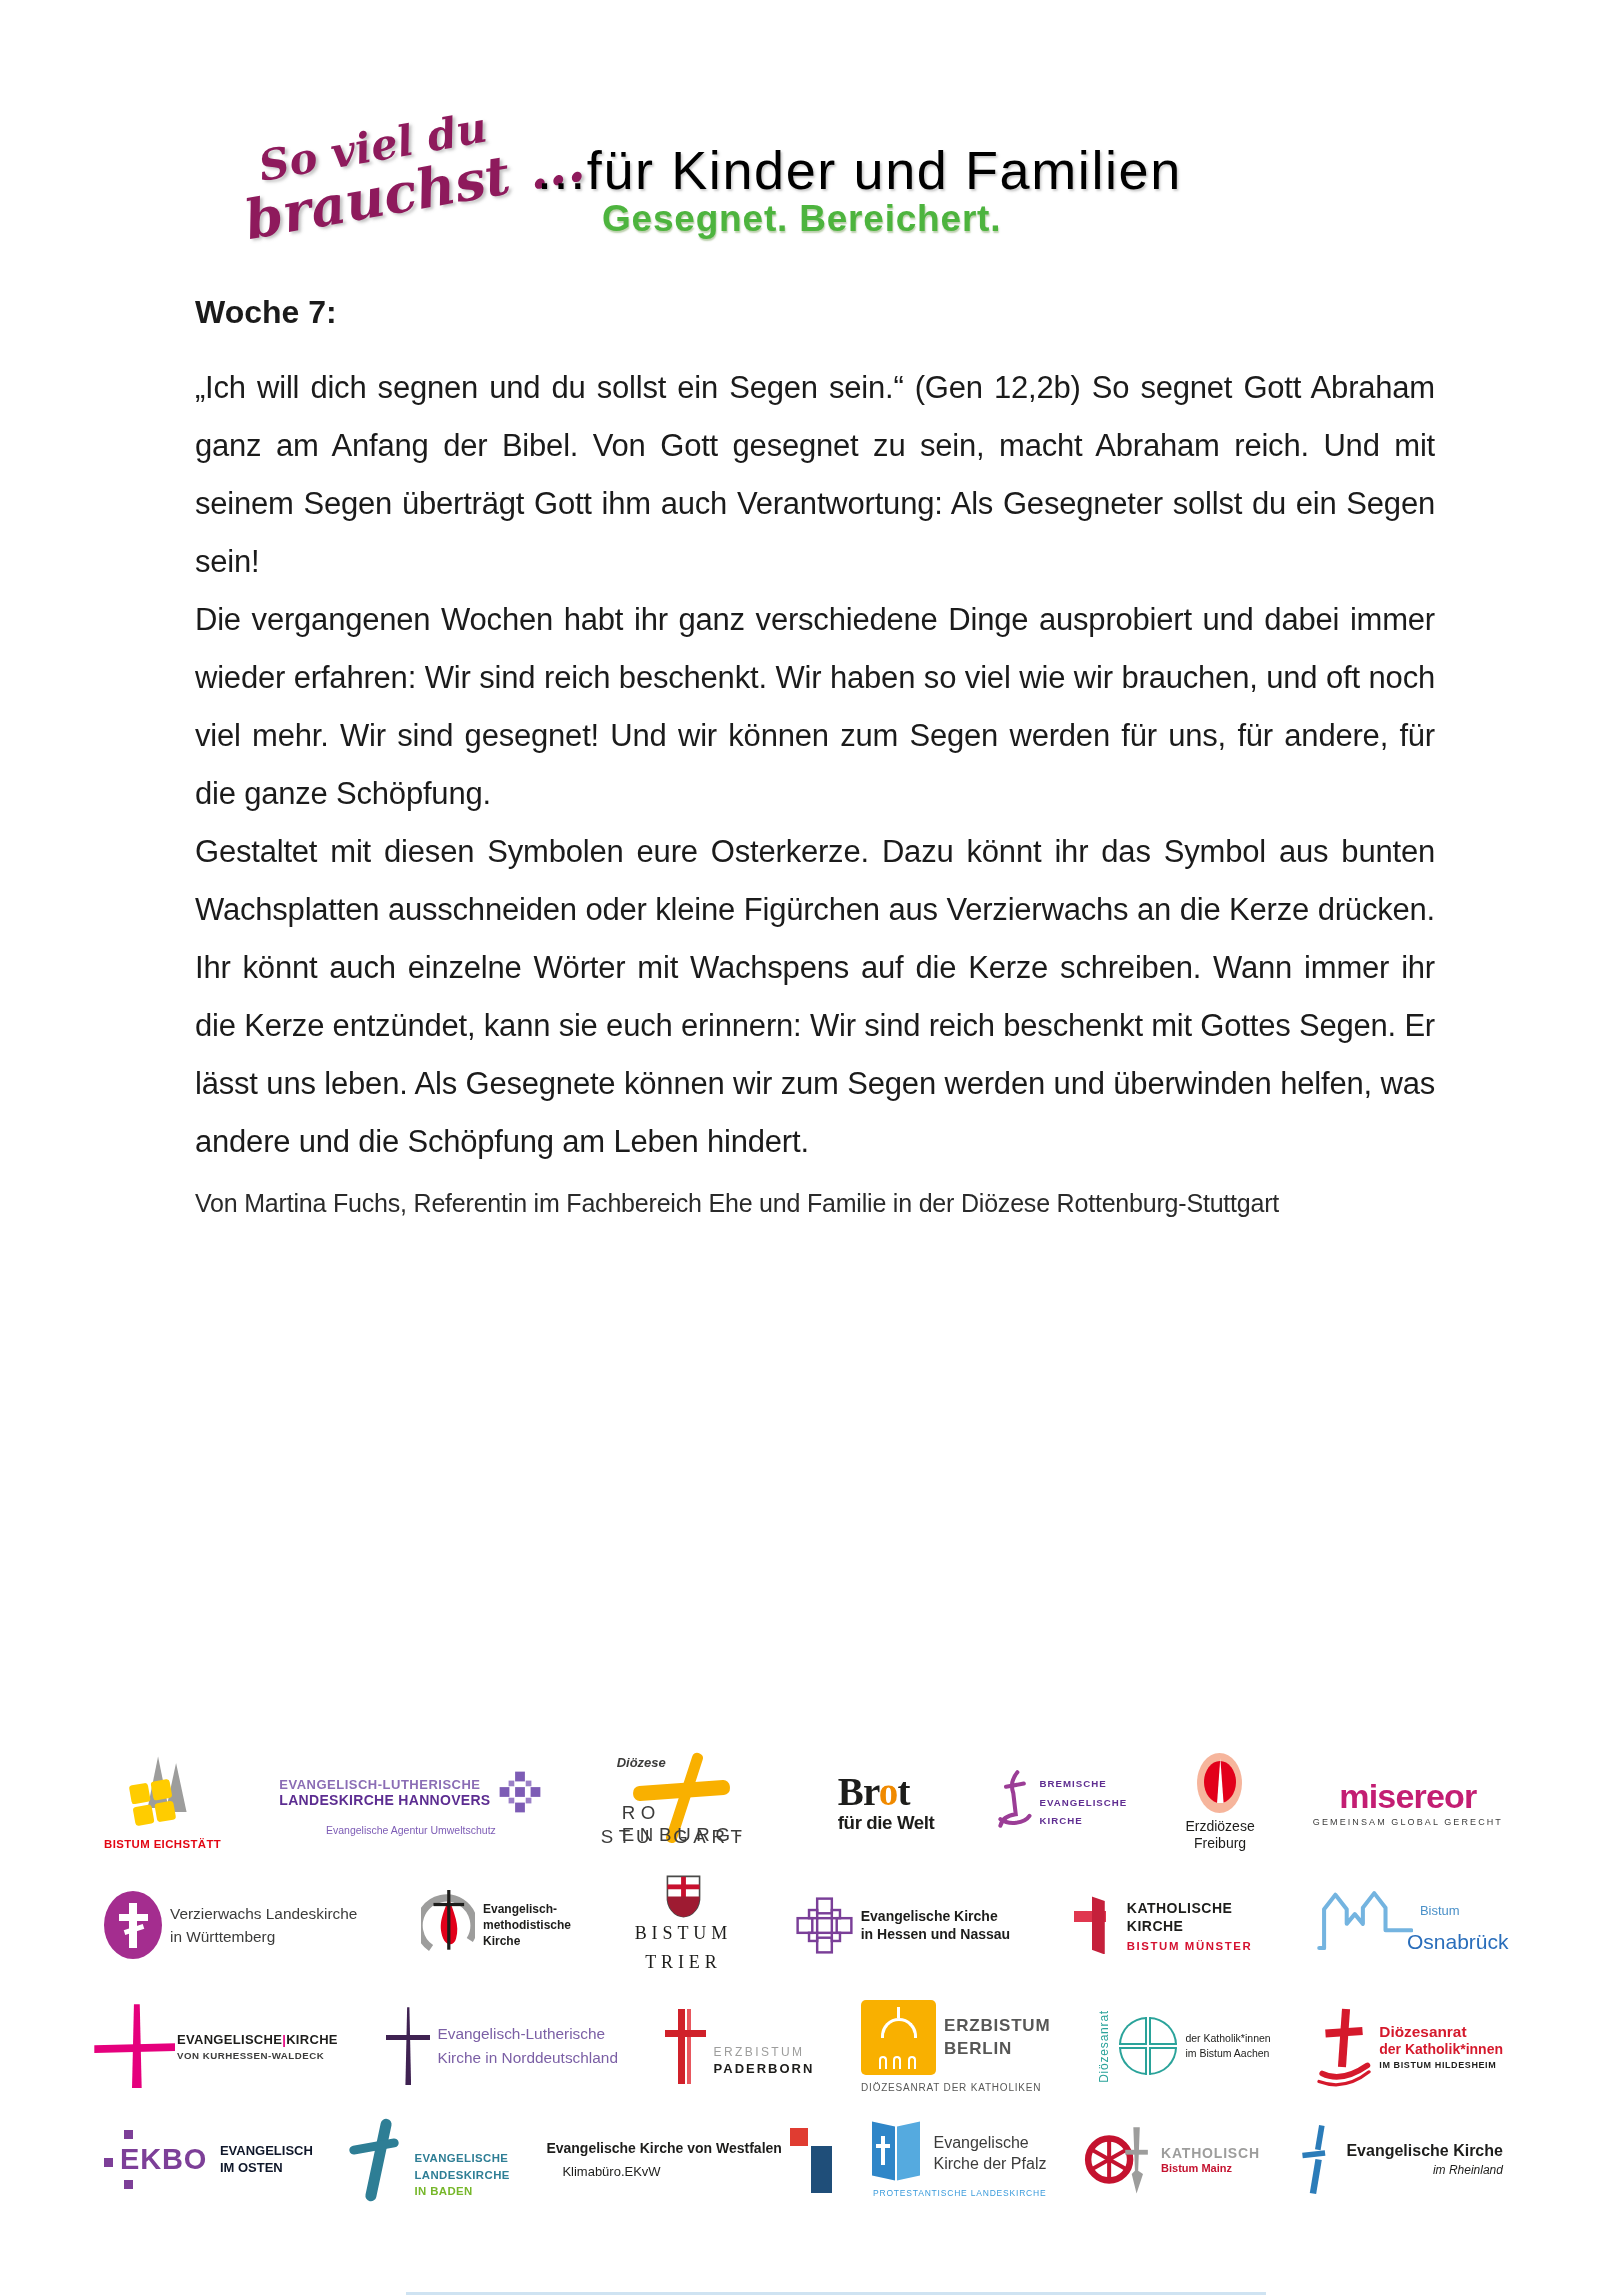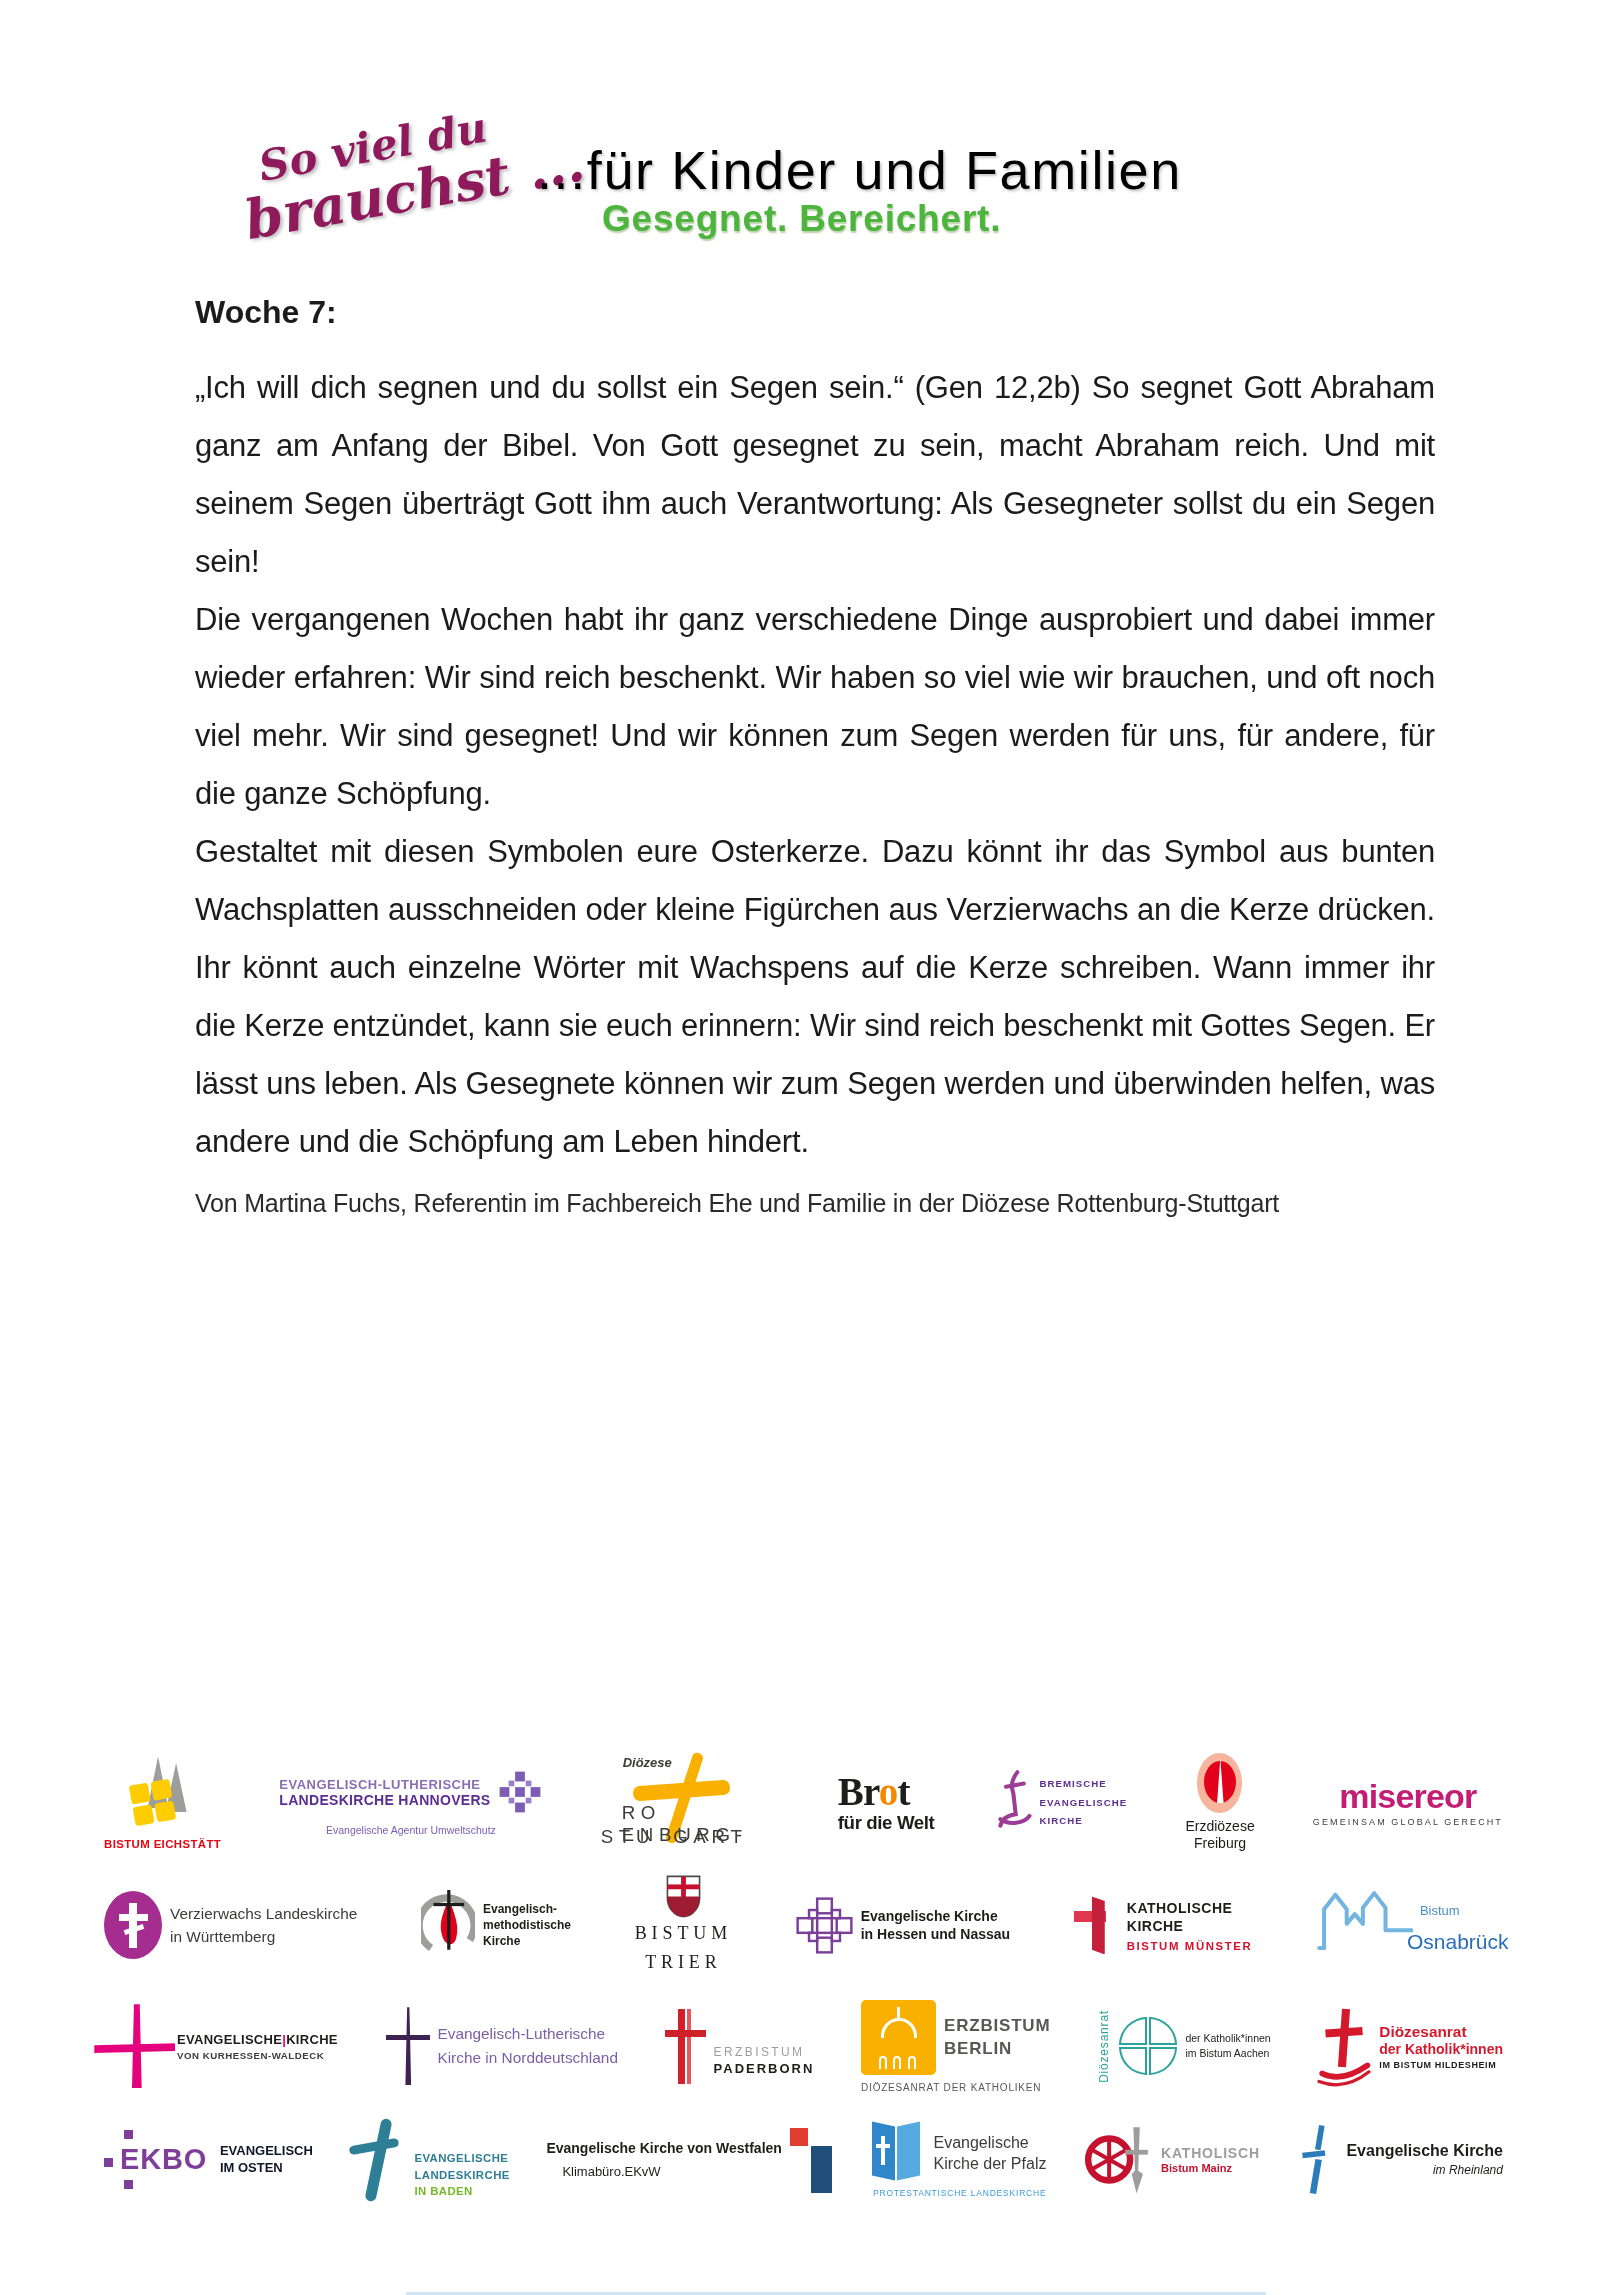--- a/index.html
+++ b/index.html
@@ -47,21 +47,21 @@
   .egrid div { background:#ffcc00; border-radius:3.2px; }
   .eich-t { margin-top:3.2px; color:#e30613; font-size:11.4px; font-weight:bold; letter-spacing:0.4px; }
 
   
   .hann-t1 { color:#8b6db5; font-size:13px; font-weight:bold; letter-spacing:0.5px; }
   .hann-t2 { color:#5c2d91; font-size:14px; font-weight:bold; letter-spacing:0.3px; }
   .hann-sub { color:#7d5cb5; font-size:10.5px; margin-top:9.7px; align-self:center; }
 
   
   .rs { position:relative; width:179px; height:97px; }
-  .rs .dioe { position:absolute; left:22px; top:0; font-size:13px; font-weight:bold; font-style:italic; color:#3c3c3b; }
+  .rs .dioe { position:absolute; left:16px; top:0; font-size:13px; font-weight:bold; font-style:italic; color:#3c3c3b; }
   .rs .bar-v { position:absolute; left:78px; top:-3.2px; width:11.4px; height:94px; background:#f9b000; transform:rotate(18deg); border-radius:4.9px; }
   .rs .bar-h { position:absolute; left:32px; top:28px; width:97px; height:14.6px; background:#f9b000; transform:rotate(-4deg); border-radius:6.5px; }
   .rs .t1 { position:absolute; left:21px; top:47px; font-size:18.7px; letter-spacing:5.7px; color:#3c3c3b; }
   .rs .t2 { position:absolute; left:0px; top:71px; font-size:18.7px; letter-spacing:5.7px; color:#3c3c3b; }
   .rs .sp20 { display:inline-block; width:18px; }
 
   
   .brot-big { font-size:39px; font-weight:bold; color:#1d1d1b; letter-spacing:-0.8px; line-height:1;font-family:Liberation Serif, serif; }
   .brot-big .o { color:#f08a00; }
   .brot-sub { font-size:18.7px; font-weight:bold; color:#1d1d1b; letter-spacing:-0.4px; margin-top:1.6px; }

